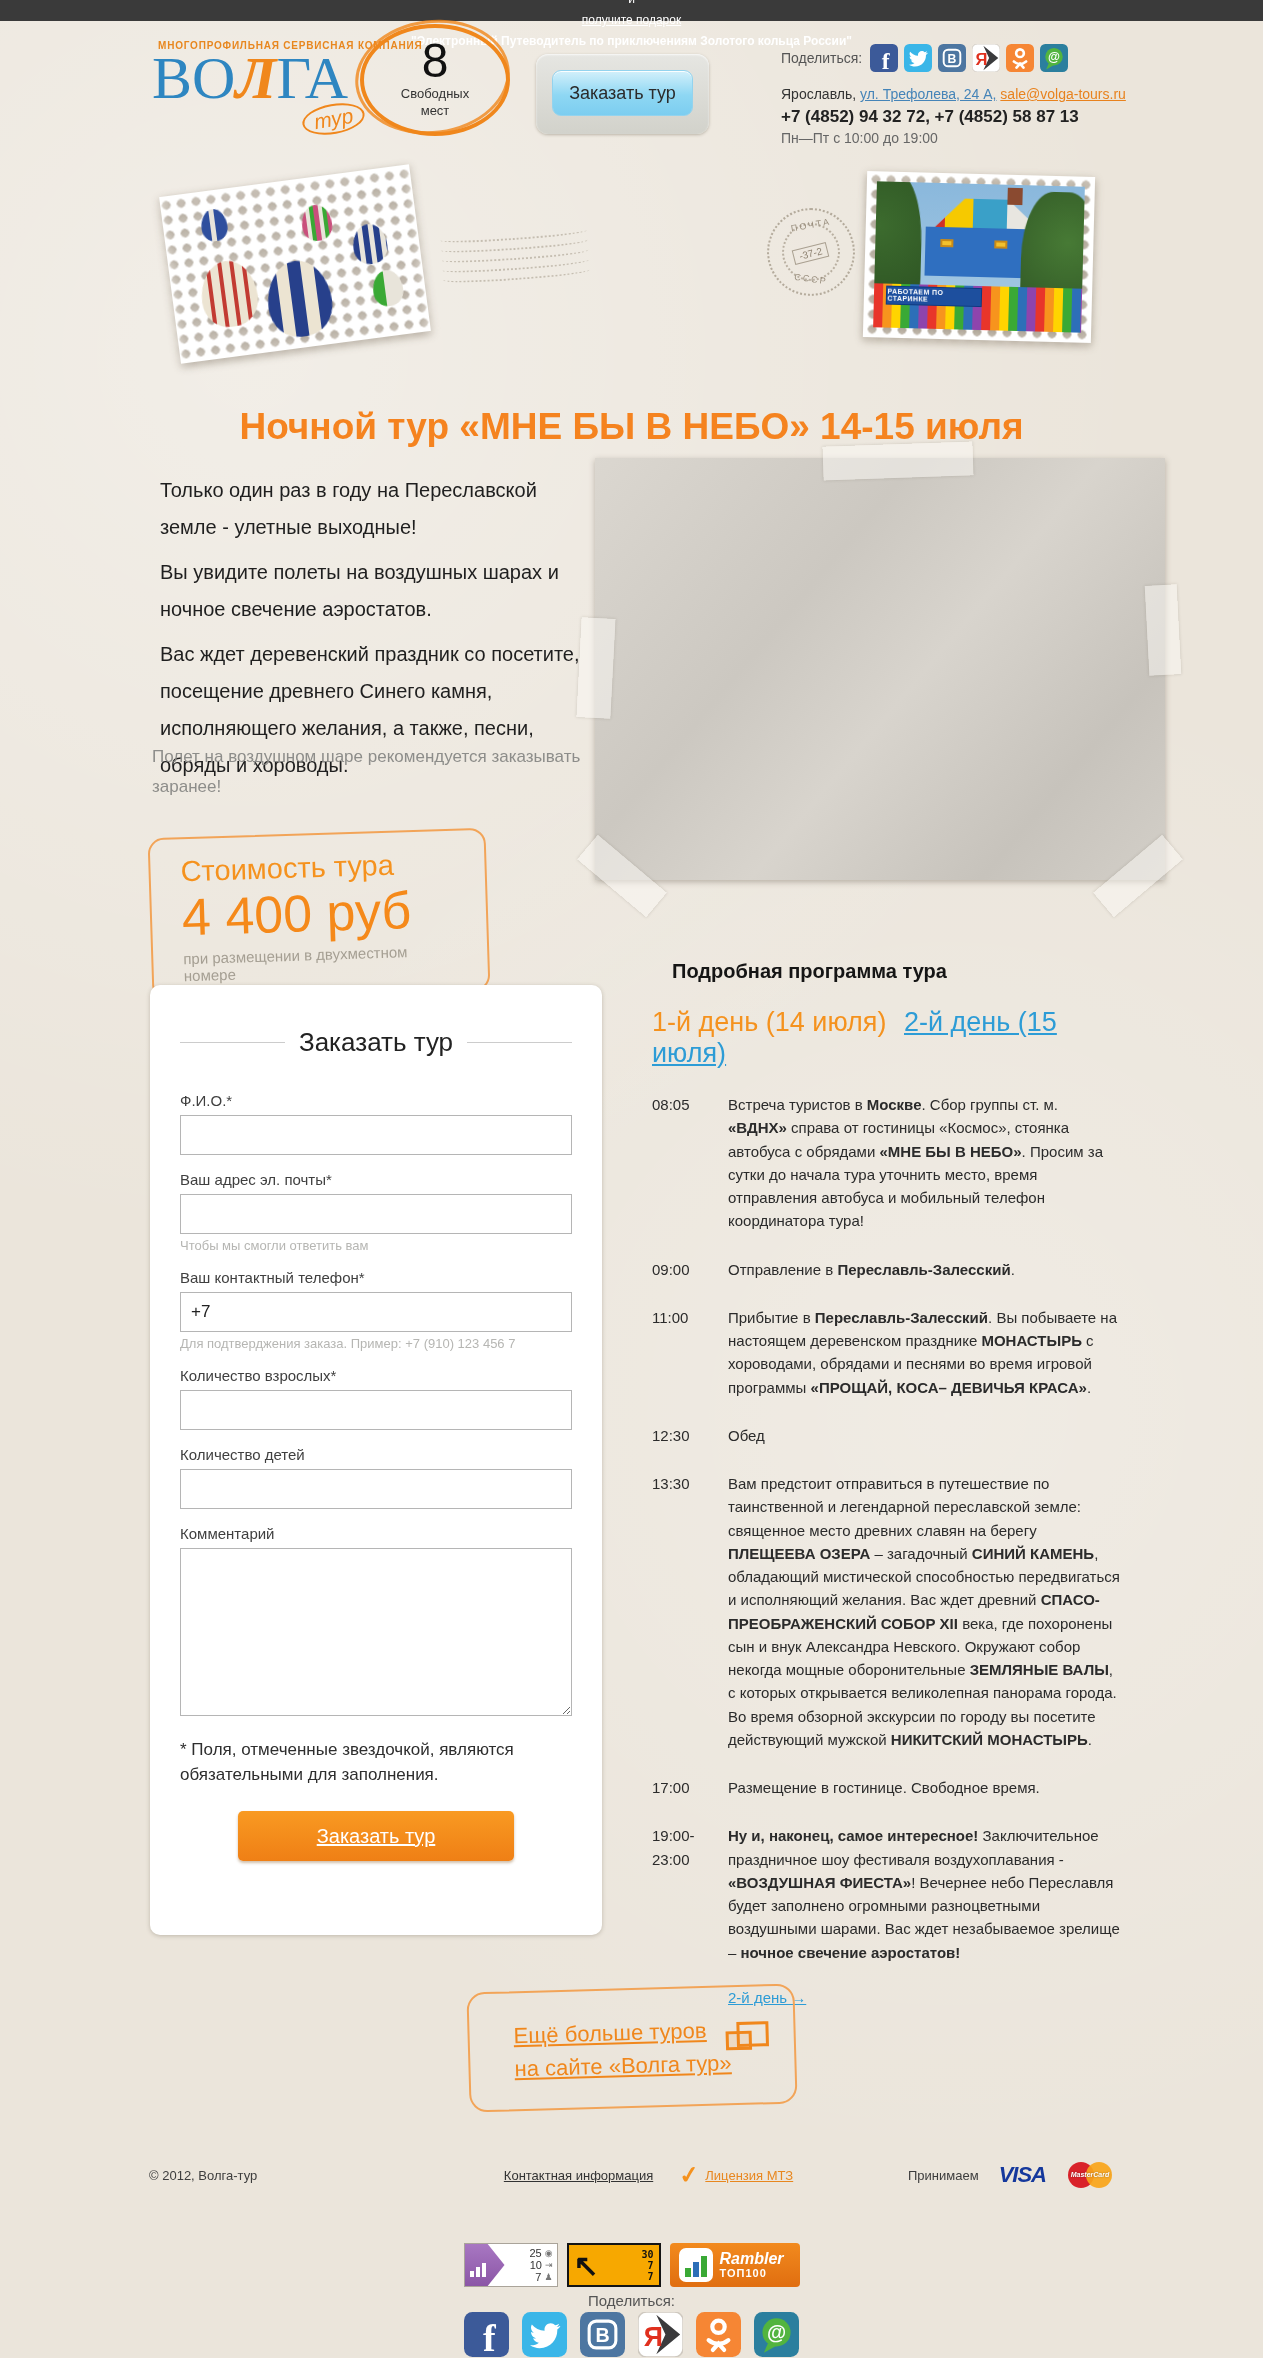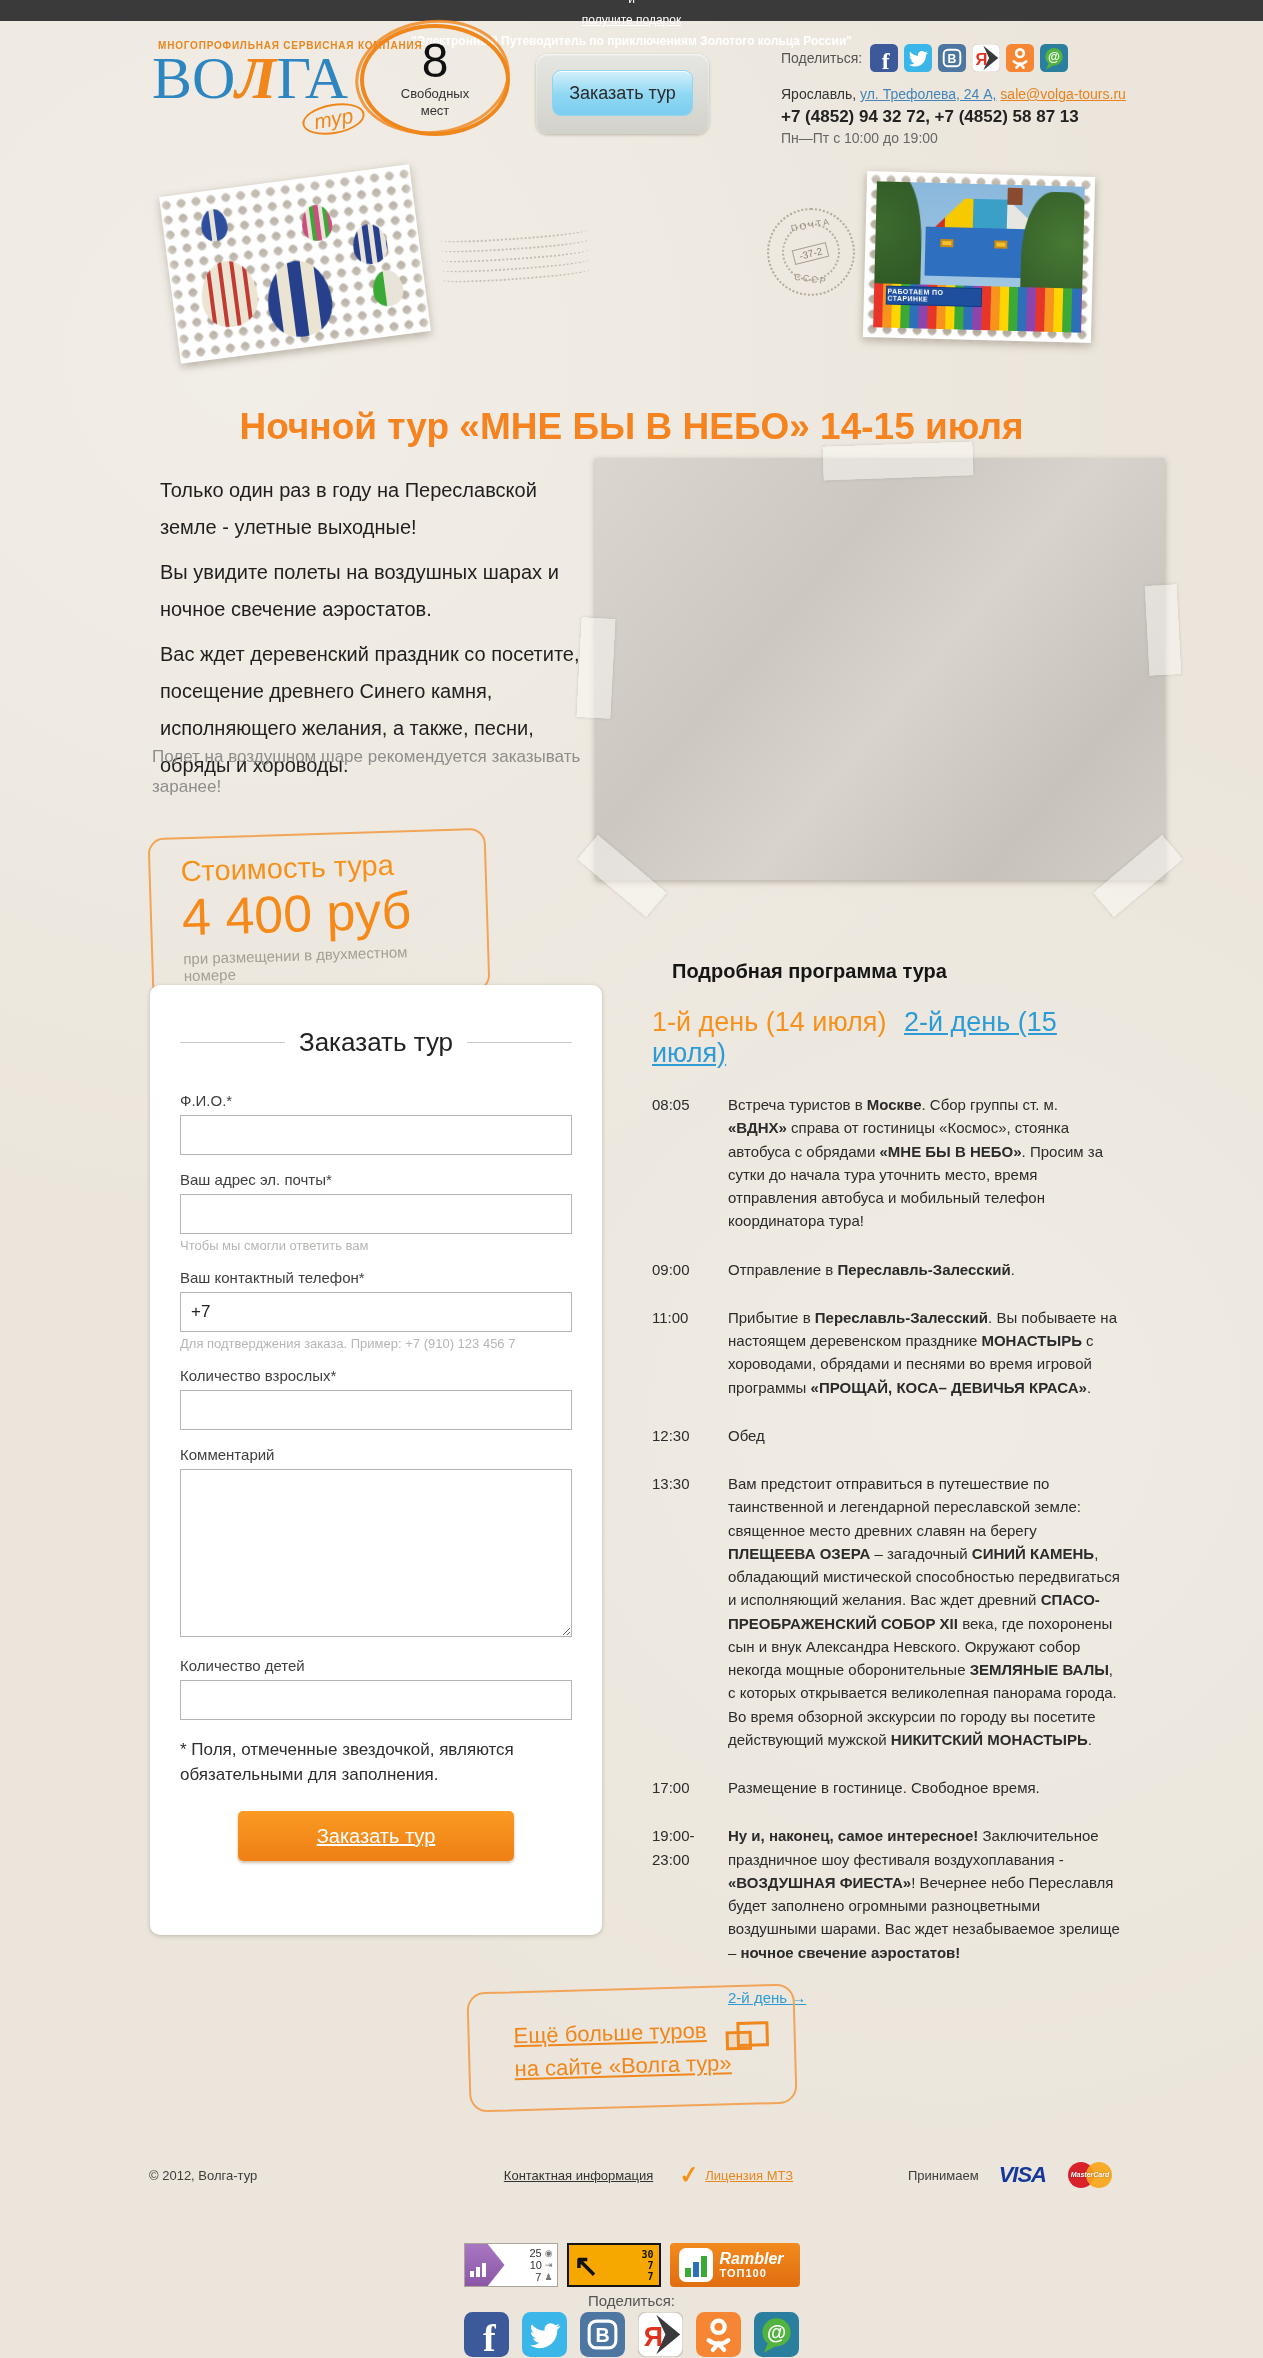--- a/index.html
+++ b/index.html
@@ -376,27 +376,27 @@
       <input value="+7" style="">
       <div class="fhint">Для подтверджения заказа. Пример: +7 (910) 123 456 7</div>
     </div>
 
     <div class="fgroup">
       <label>Количество взрослых*</label>
       <input style="">
     </div>
 
     <div class="fgroup">
+      <label>Количество детей</label>
+      <input style="">
+    </div>
+
+    <div class="fgroup">
       <label>Комментарий</label>
       <textarea style=""></textarea>
-    </div>
-
-    <div class="fgroup">
-      <label>Количество детей</label>
-      <input style="">
     </div>
 
     <div class="req-note">* Поля, отмеченные звездочкой, являются обязательными для заполнения.</div>
     <button class="submit-btn">Заказать тур</button>
   </div>
 
   <div class="program">
     <div class="prog-head">Подробная программа тура</div>
     <div class="prog-tabs">
       <span class="tab-active">1-й день (14 июля)</span>

